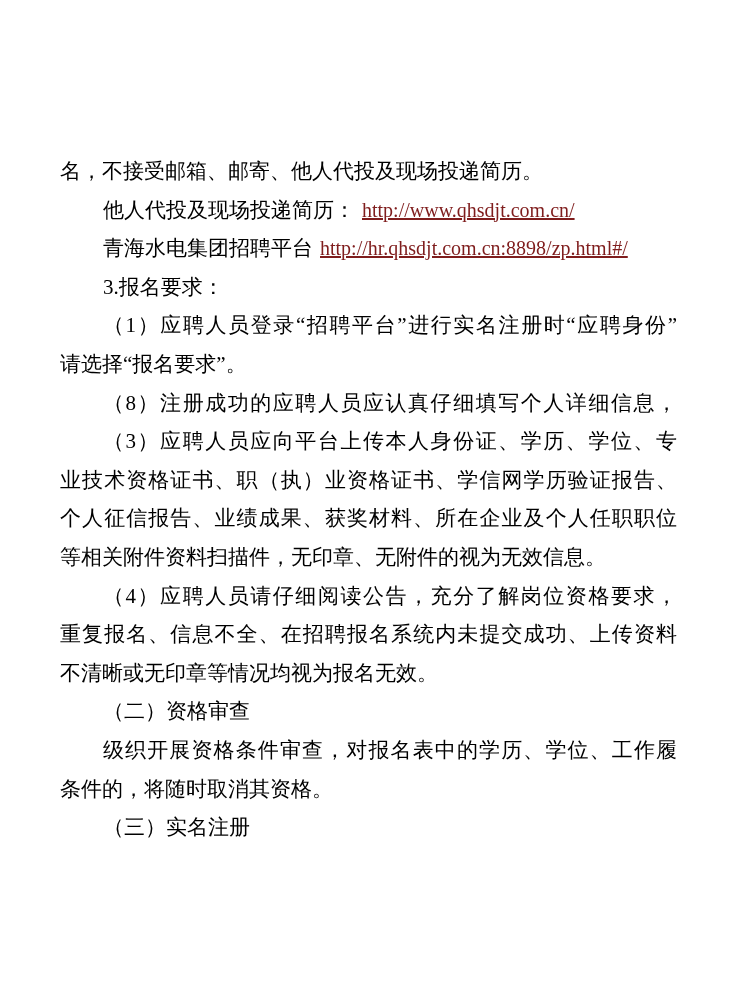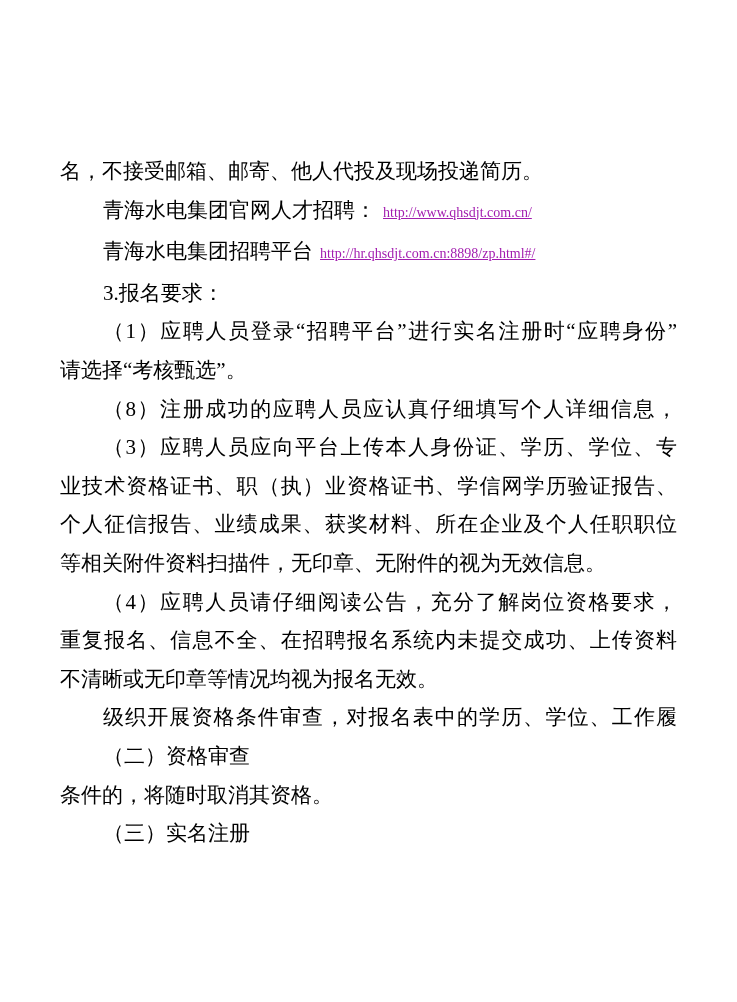--- a/index.html
+++ b/index.html
@@ -32,66 +32,66 @@
     text-indent: 43px;
   }
   .full {
     text-align: justify;
     text-align-last: justify;
   }
   .b {
     font-weight: normal;
   }
   a.doclink {
-    color: #a21caf;
+    color: #7f1d1d;
     text-decoration: underline;
     margin-left: 7px;
-    font-size: 14px;
+    font-size: 20px;
     cursor: pointer;
   }
 </style>
 </head>
 <body>
 
 <div class="page">
   <div class="content">
 
     <p class="line"><span>名，不接受邮箱、邮寄、他人代投及现场投递简历。</span></p>
 
-    <p class="line indent"><span>青海水电集团官网人才招聘：</span><a class="doclink">http://www.qhsdjt.com.cn/</a></p>
+    <p class="line indent"><span>他人代投及现场投递简历：</span><a class="doclink">http://www.qhsdjt.com.cn/</a></p>
 
     <p class="line indent"><span>青海水电集团招聘平台</span><a class="doclink">http://hr.qhsdjt.com.cn:8898/zp.html#/</a></p>
 
     <p class="line indent"><span class="b">3.报名要求：</span></p>
 
     <p class="line indent full"><span>（1）应聘人员登录</span><span class="b">“招聘平台”</span><span>进行</span><span class="b">实名注册</span><span>时“应聘身份”</span></p>
 
-    <p class="line"><span>请选择</span><span class="b">“考核甄选”。</span></p>
+    <p class="line"><span>请选择</span><span class="b">“报名要求”。</span></p>
 
     <p class="line indent full"><span>（8）注册成功的应聘人员应认真仔细填写个人详细信息，</span></p>
 
 
     <p class="line indent full"><span>（3）应聘人员应向平台上传本人身份证、学历、学位、专</span></p>
 
     <p class="line full"><span>业技术资格证书、职（执）业资格证书、学信网学历验证报告、</span></p>
 
     <p class="line full"><span>个人征信报告、业绩成果、获奖材料、所在企业及个人任职职位</span></p>
 
     <p class="line"><span>等相关附件资料扫描件，无印章、无附件的视为无效信息。</span></p>
 
     <p class="line indent full"><span>（4）应聘人员请仔细阅读公告，充分了解岗位资格要求，</span></p>
 
 
     <p class="line full"><span>重复报名、信息不全、在招聘报名系统内未提交成功、上传资料</span></p>
 
     <p class="line"><span>不清晰或无印章等情况均视为报名无效。</span></p>
 
+    <p class="line indent"><span class="b">（二）资格审查</span></p>
+
     <p class="line indent full"><span>级织开展资格条件审查，对报名表中的学历、学位、工作履</span></p>
-
-    <p class="line indent"><span class="b">（二）资格审查</span></p>
 
 
 
     <p class="line"><span>条件的，将随时取消其资格。</span></p>
 
     <p class="line indent"><span class="b">（三）实名注册</span></p>
 
   </div>
 </div>
 

